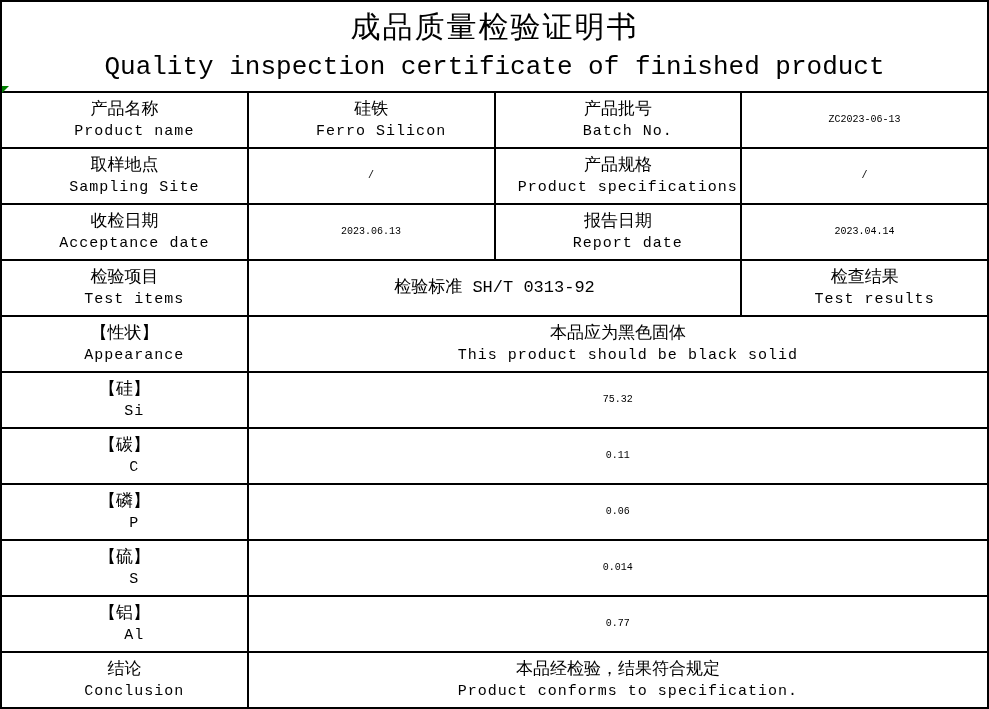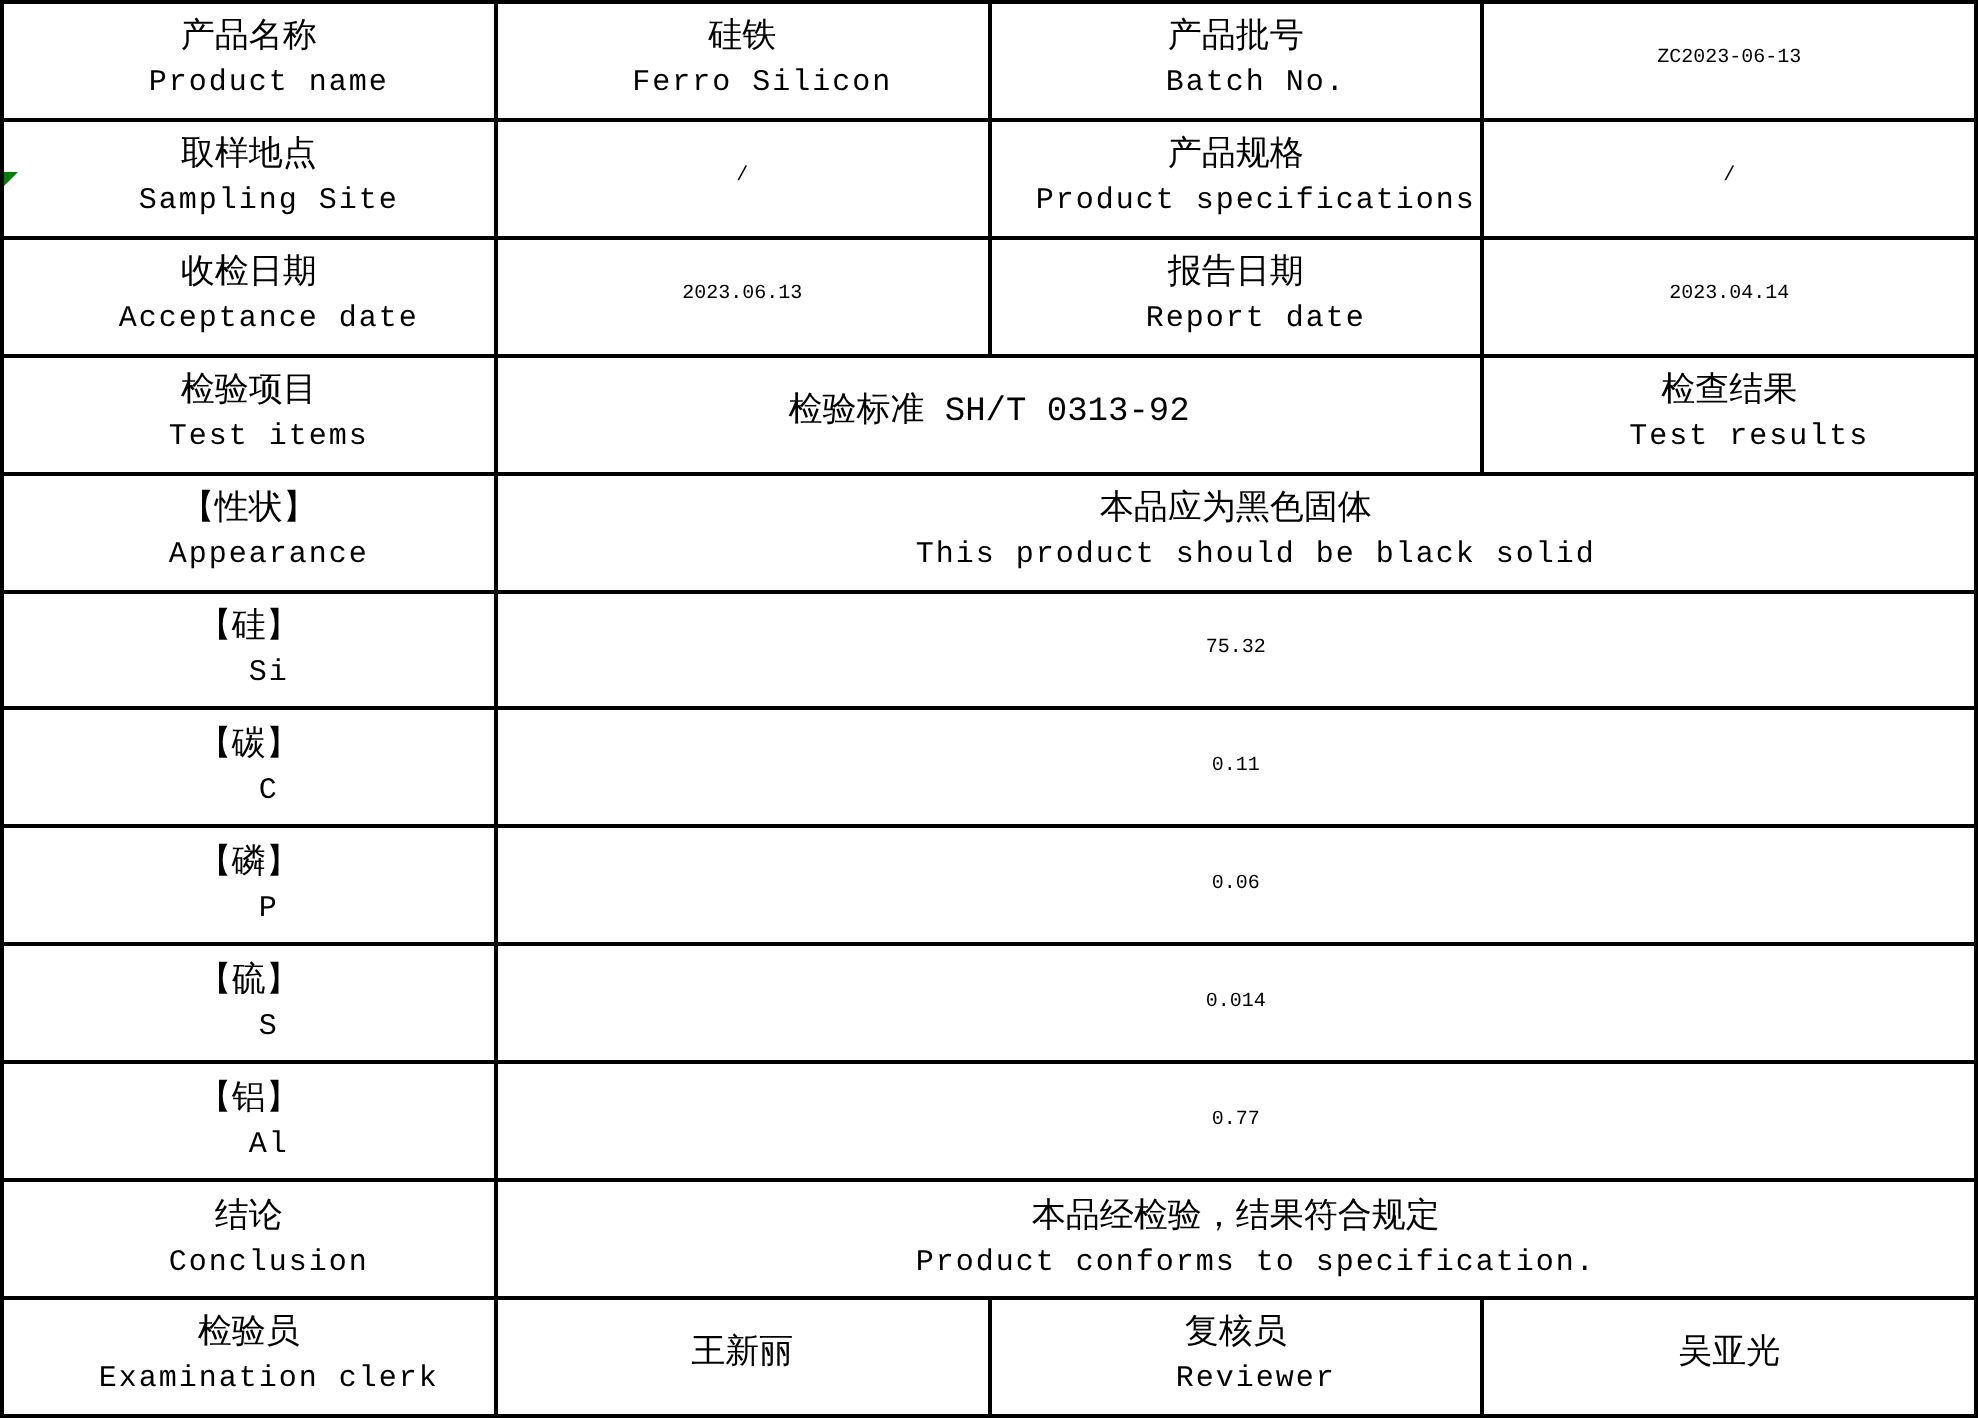--- a/index.html
+++ b/index.html
@@ -74,20 +74,26 @@
 <div class="page">
   <table class="cert">
     <colgroup>
       <col style="width:25%">
         <col style="width:25%">
         <col style="width:25%">
         <col style="width:25%">
     </colgroup>
 
     <tbody>
+        <tr class="title-row">
+      <td colspan="4">
+        <span class="title-zh">成品质量检验证明书</span>
+        <span class="title-en">Quality inspection certificate of finished product</span>
+      </td>
+    </tr>
 
     <tr class="data-row">
       <td>
         <span class="zh-line">产品名称</span>
         <span class="en-line">Product name</span>
       </td>
       <td>
         <span class="zh-line">硅铁</span>
         <span class="en-line">Ferro Silicon</span>
       </td>
@@ -213,33 +219,17 @@
       <td>
         <span class="zh-line">结论</span>
         <span class="en-line">Conclusion</span>
       </td>
       <td colspan="3">
         <span class="zh-line">本品经检验，结果符合规定</span>
         <span class="en-line">Product conforms to specification.</span>
       </td>
     </tr>
 
-    <tr class="data-row">
-      <td>
-        <span class="zh-line">检验员</span>
-        <span class="en-line">Examination clerk</span>
-      </td>
-      <td>
-        <span class="zh-line">王新丽</span>
-      </td>
-      <td>
-        <span class="zh-line">复核员</span>
-        <span class="en-line">Reviewer</span>
-      </td>
-      <td>
-        <span class="zh-line">吴亚光</span>
-      </td>
-    </tr>
   </tbody>
     </table>
 
   <div class="error-indicator"></div>
 </div>
 
 </body></html>

